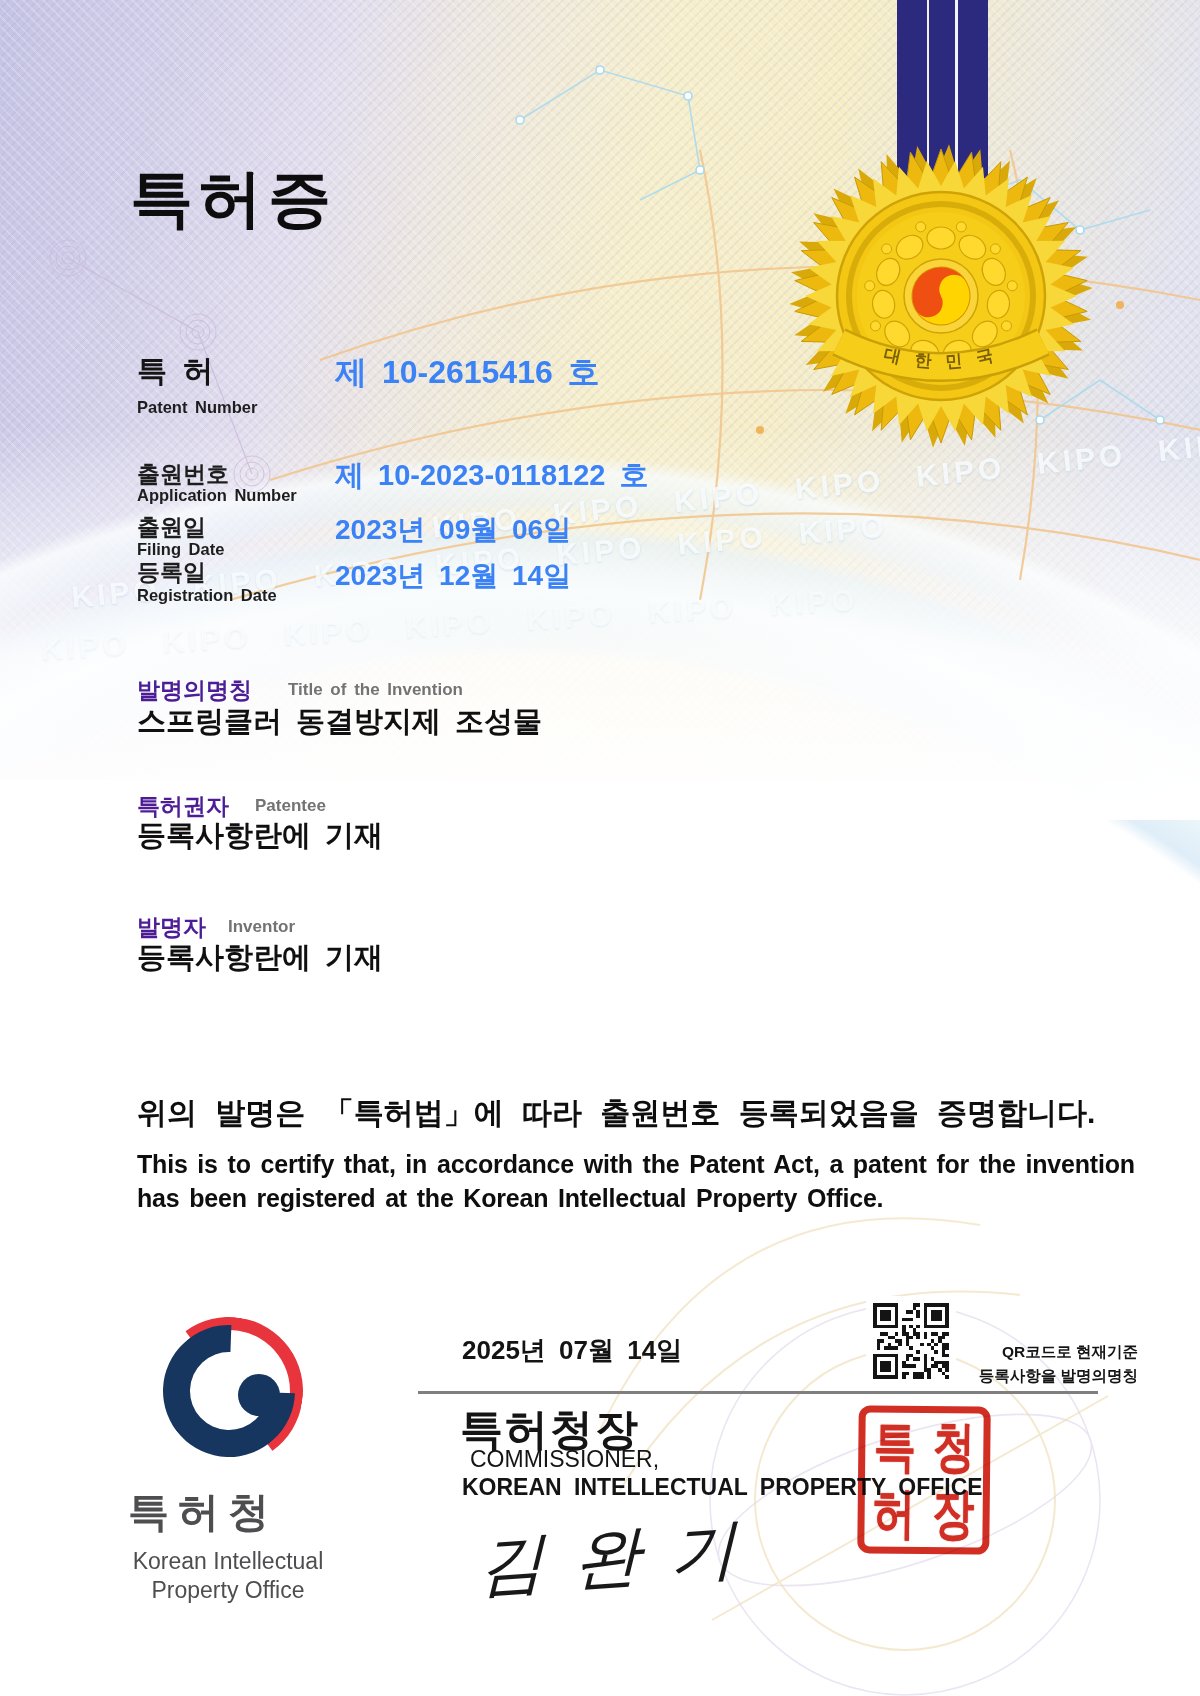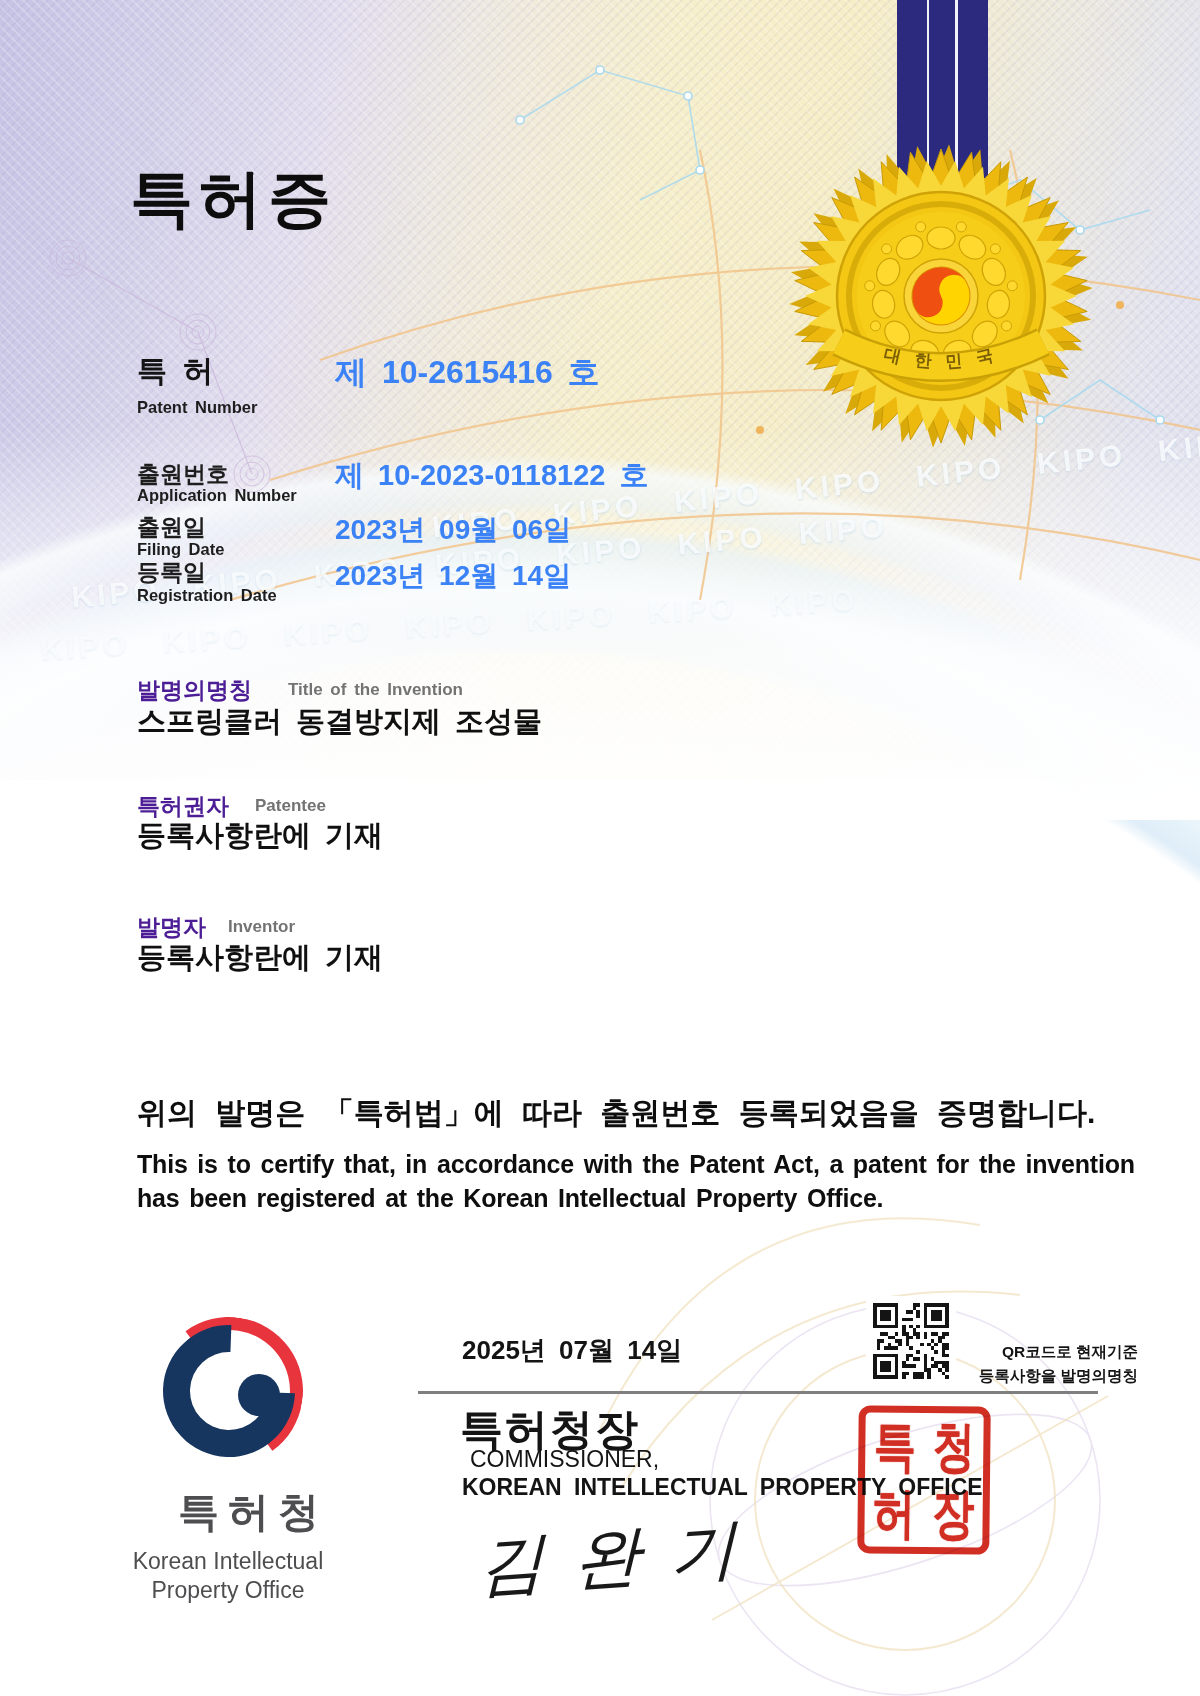--- a/index.html
+++ b/index.html
@@ -73,21 +73,21 @@
   .seal span{font-size:42px;font-weight:900;color:#cf2218;transform:scaleY(1.3);
              text-shadow:0 0 1px #cf2218;}
 
   .klogo{position:absolute;left:156px;top:1318px;width:146px;height:146px;}
   .klogo .navy-arc{position:absolute;inset:7px;border-radius:50%;border:27px solid #16355f;
         border-top-color:transparent;transform:rotate(47deg);}
   .klogo .navy-head{position:absolute;width:42px;height:42px;background:#16355f;border-radius:50%;
         right:22px;top:56px;}
   .klogo .red-arc{position:absolute;inset:-1px;border-radius:50%;border:13px solid transparent;
         border-top-color:#e8343d;border-right-color:#e8343d;transform:rotate(9deg);}
-  .kipo-ko{left:128px;top:1485px;width:200px;text-align:right;font-size:41px;font-weight:700;
+  .kipo-ko{left:128px;top:1485px;width:200px;text-align:left;font-size:41px;font-weight:700;
            letter-spacing:9px;color:#4e4e50;}
   .kipo-en{left:98px;top:1547px;width:260px;text-align:center;font-size:23px;font-weight:500;
            line-height:29px;color:#4e4e50;white-space:normal;}
 </style>
 </head>
 <body>
 
 <div class="page">
 
   <div class="bg-base"></div>

